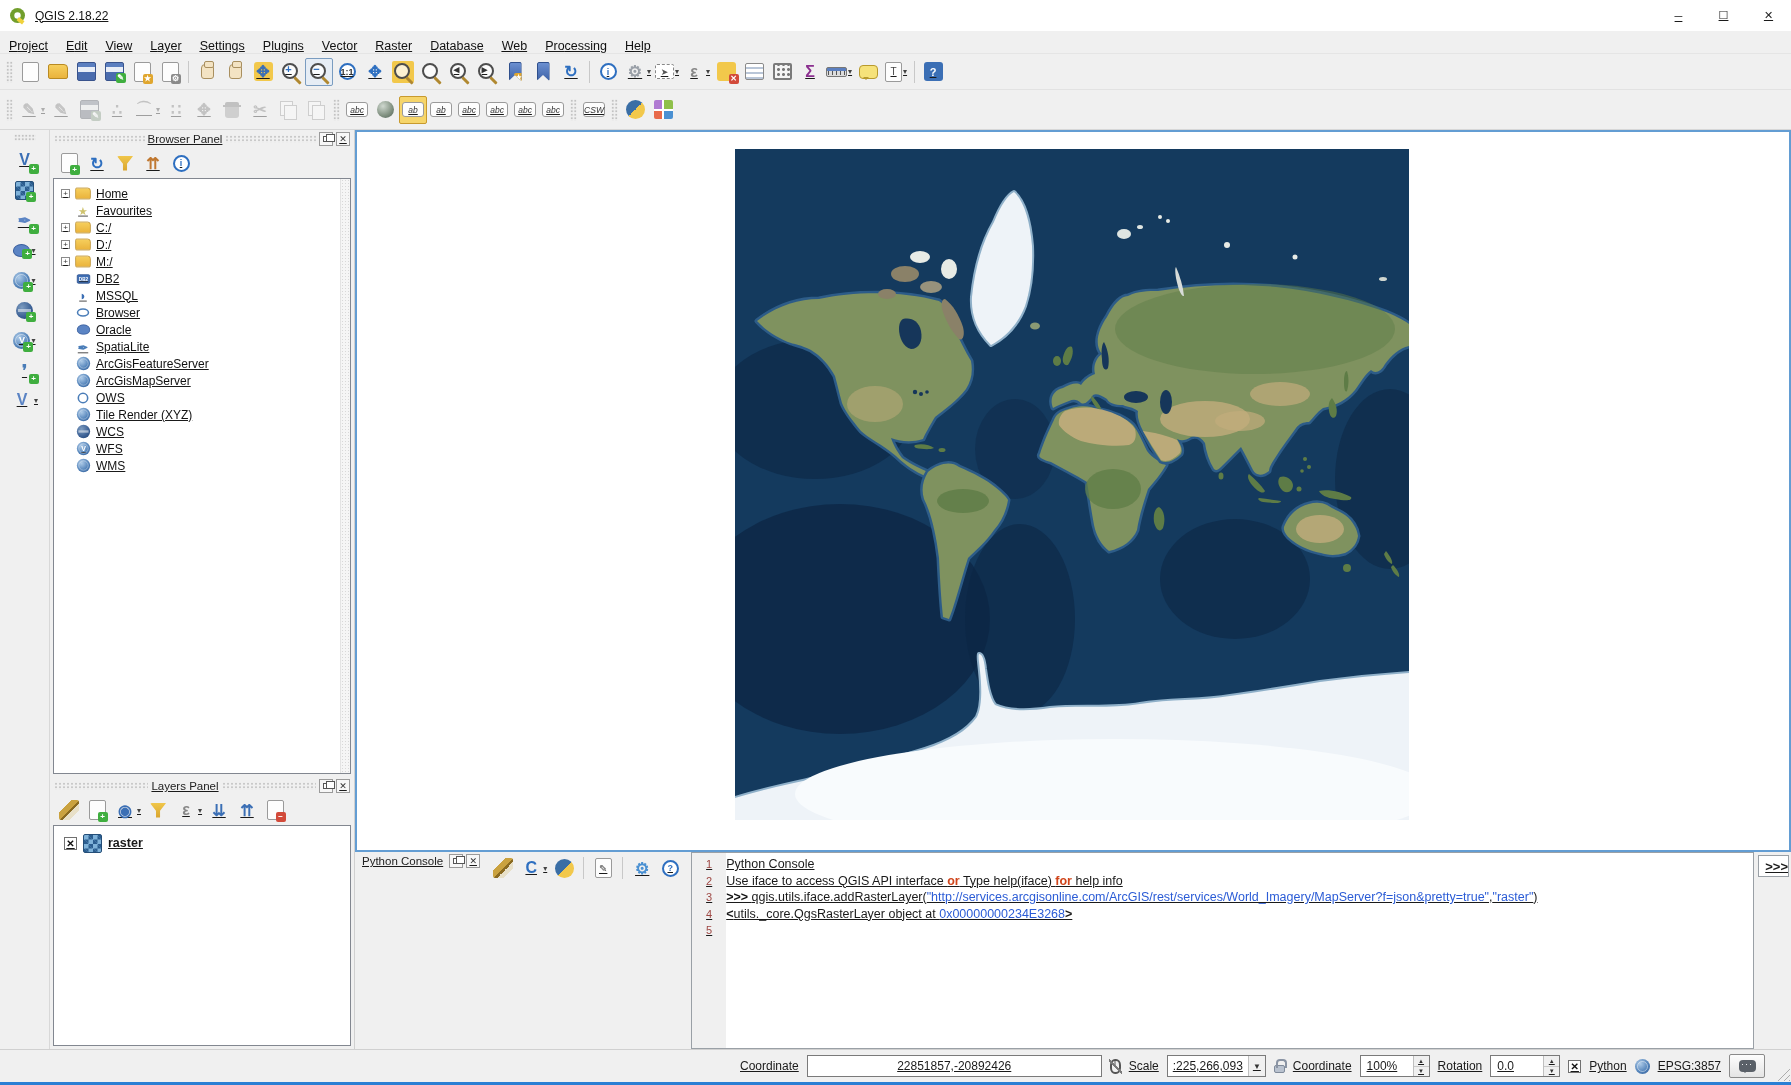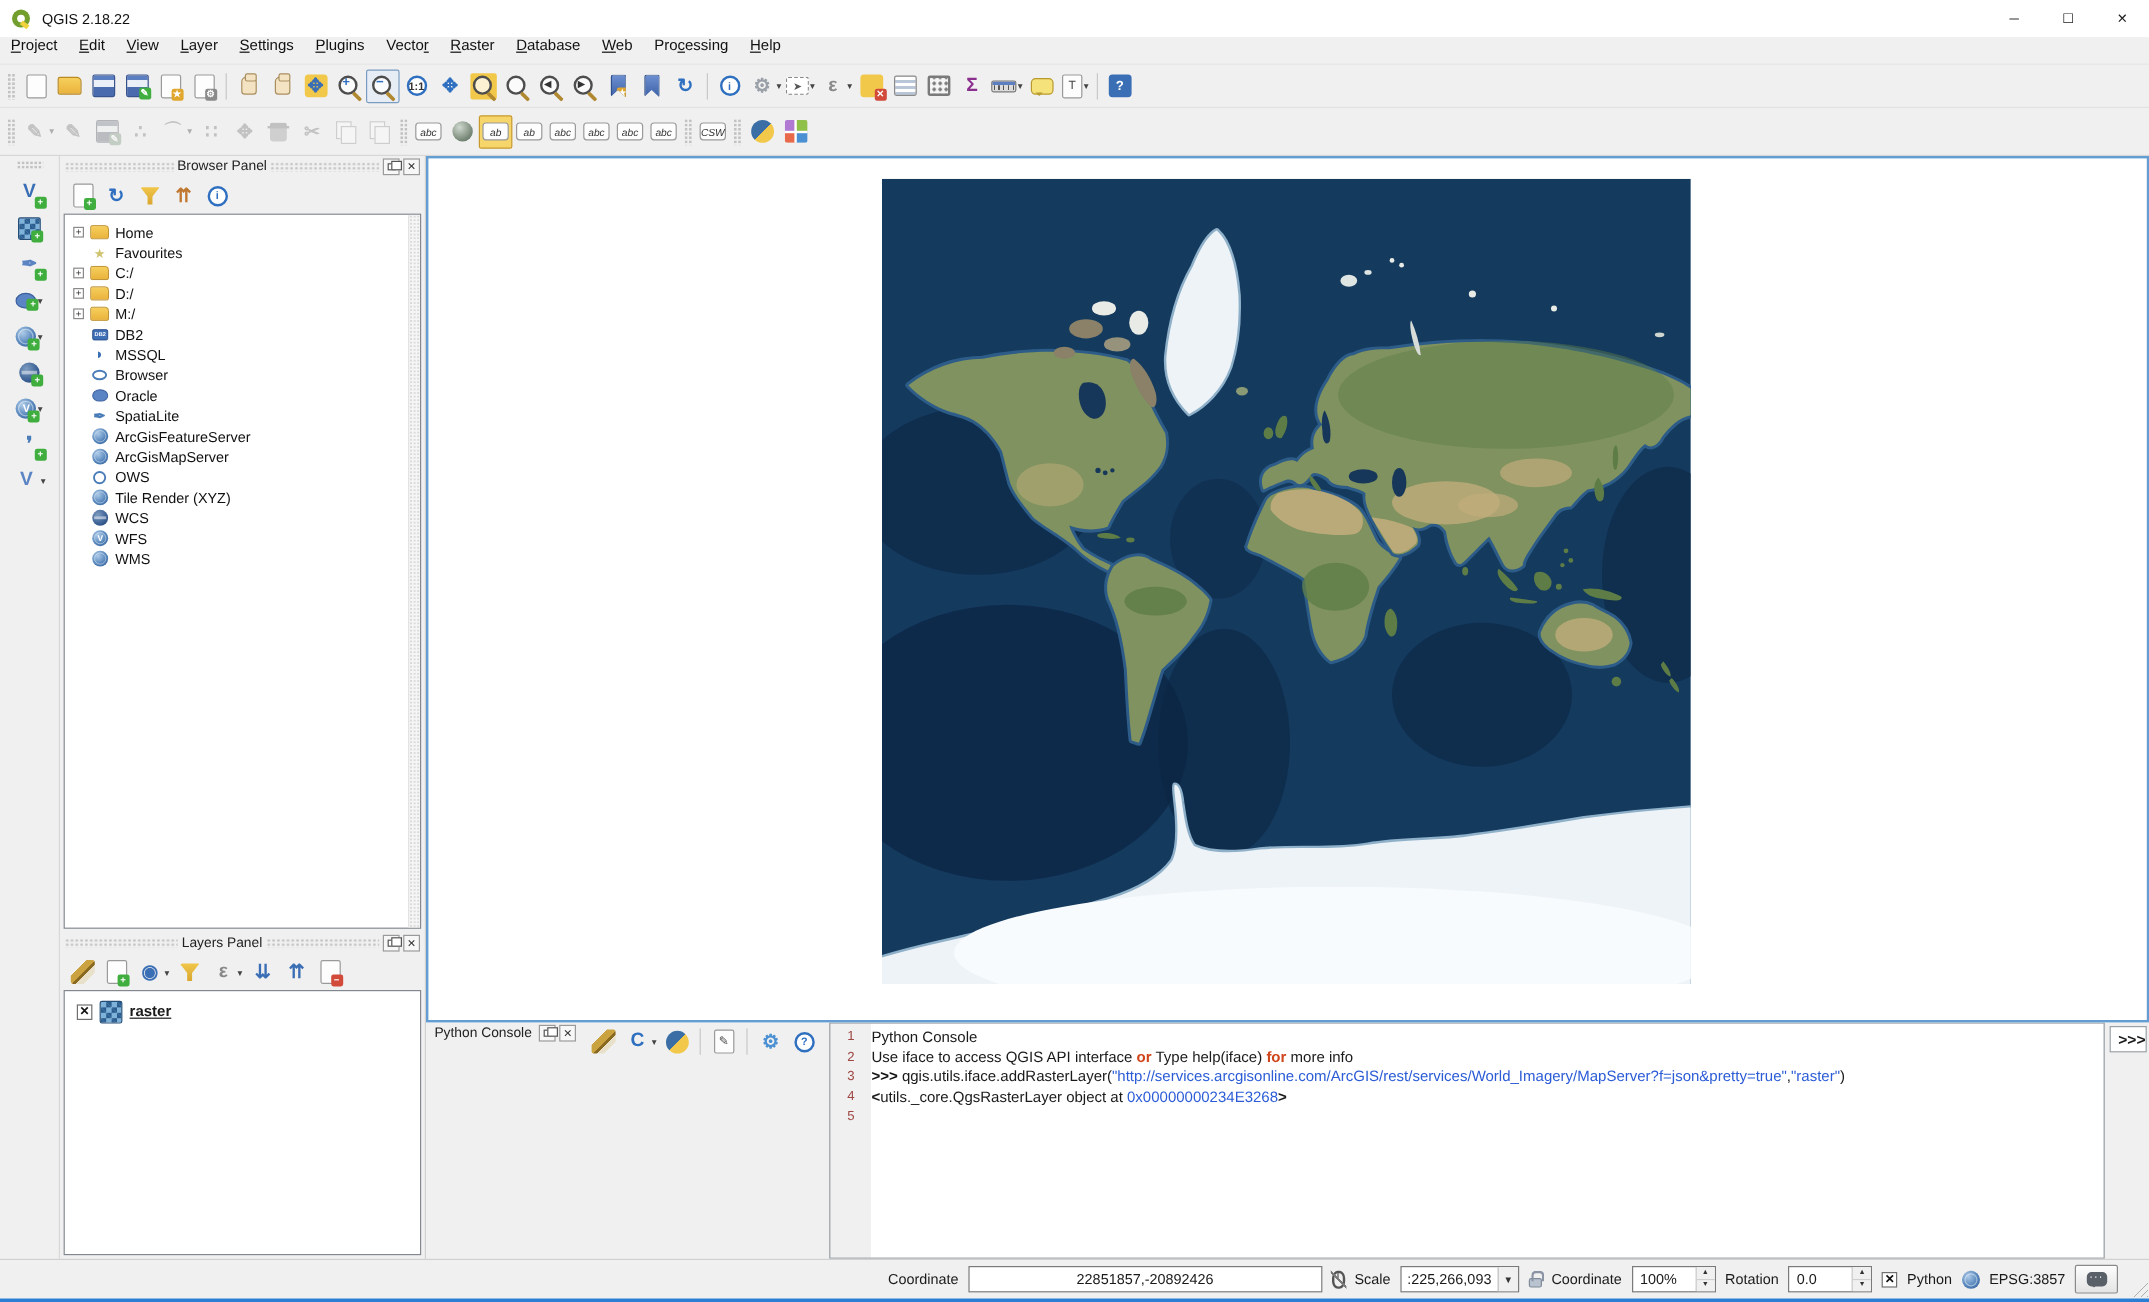--- a/index.html
+++ b/index.html
@@ -1,26 +1,26 @@
 <!DOCTYPE html>
 <html style="--ocean: #143a5e; --land: #7f925f; --desert: #c2ad7c; --ice: #eef3f8;"><head>
 <meta charset="utf-8">
 <style>
   html,body{margin:0;padding:0;background:#444;}
   *{box-sizing:border-box;}
-  .app{width:1791px;height:1085px;background:#f0f0f0;position:relative;font-family:"Liberation Sans",sans-serif;font-size:12px;color:#1a1a1a;overflow:hidden;border-bottom:3px solid #2a7fd4;display:flex;flex-direction:column;}
+  .app{width:1791px;height:1085px;background:#f0f0f0;position:relative;font-family:"Liberation Sans",sans-serif;font-size:12px;color:#1a1a1a;overflow:hidden;border-bottom:3px solid #2a7fd4;display:flex;flex-direction:column;text-decoration:underline;}
   
   .titlebar{height:31px;background:#fff;display:flex;align-items:center;flex:none;}
   .appicon{margin:0 8px 0 9px;display:flex;}
   .apptitle{font-size:12px;color:#111;}
   .winbtns{margin-left:auto;display:flex;height:100%;}
   .wbtn{width:45px;height:100%;display:flex;align-items:center;justify-content:center;font-size:11px;color:#222;}
   
   .menubar{height:23px;background:#f0f0f0;display:flex;align-items:stretch;flex:none;border-bottom:1px solid #e5e5e5;}
-  .menu-item{display:flex;align-items:flex-start;padding:0 9px;font-size:12.5px;color:#111;}
+  .menu-item{display:flex;align-items:flex-end;padding:0 9px;font-size:12.5px;color:#111;}
   
   .toolbar{background:#f0f0f0;display:flex;align-items:center;flex:none;padding-left:3px;}
   .tb1{height:36px;border-bottom:1px solid #e2e2e2;}
   .tb2{height:40px;border-bottom:1px solid #d7d7d7;}
   .tbtn{display:inline-flex;align-items:center;justify-content:center;min-width:28px;height:28px;background:transparent;border:1px solid transparent;padding:0 1px;position:relative;}
   .tbtn.active{background:#e6edf5;border:1px solid #7a9cc0;border-radius:2px;}
   .tbtn.disabled{opacity:.38;filter:grayscale(.8);}
   .tsep{width:1px;height:22px;background:#c8c8c8;margin:0 4px;flex:none;}
   .tgrip{width:7px;height:22px;margin:0 3px;flex:none;background:radial-gradient(#c2c2c2 1px,transparent 1.4px);background-size:3.5px 3.5px;}
   .dd{font-size:8px;color:#444;margin-left:1px;}
@@ -812,21 +812,21 @@
           </div>
         <div class="cout">
 
             <div class="cline">
               <span class="lnum">1</span>
               <span class="segs"><span class="seg-plain">Python Console</span></span>
             </div>
 
             <div class="cline">
               <span class="lnum">2</span>
-              <span class="segs"><span class="seg-plain">Use iface to access QGIS API interface </span><span class="seg-keyword">or</span><span class="seg-plain"> Type help(iface) </span><span class="seg-keyword">for</span><span class="seg-plain"> more info</span></span>
+              <span class="segs"><span class="seg-plain">Use iface to access QGIS API interface </span><span class="seg-keyword">or</span><span class="seg-plain"> Type help(iface) </span><span class="seg-keyword">for</span><span class="seg-plain"> help info</span></span>
             </div>
 
             <div class="cline">
               <span class="lnum">3</span>
               <span class="segs"><span class="seg-prompt">&gt;&gt;&gt; </span><span class="seg-plain">qgis.utils.iface.addRasterLayer(</span><span class="seg-string">"http://services.arcgisonline.com/ArcGIS/rest/services/World_Imagery/MapServer?f=json&amp;pretty=true"</span><span class="seg-plain">,</span><span class="seg-string">"raster"</span><span class="seg-plain">)</span></span>
             </div>
 
             <div class="cline">
               <span class="lnum">4</span>
               <span class="segs"><span class="seg-bold">&lt;</span><span class="seg-plain">utils._core.QgsRasterLayer object at </span><span class="seg-address">0x00000000234E3268</span><span class="seg-bold">&gt;</span></span>

